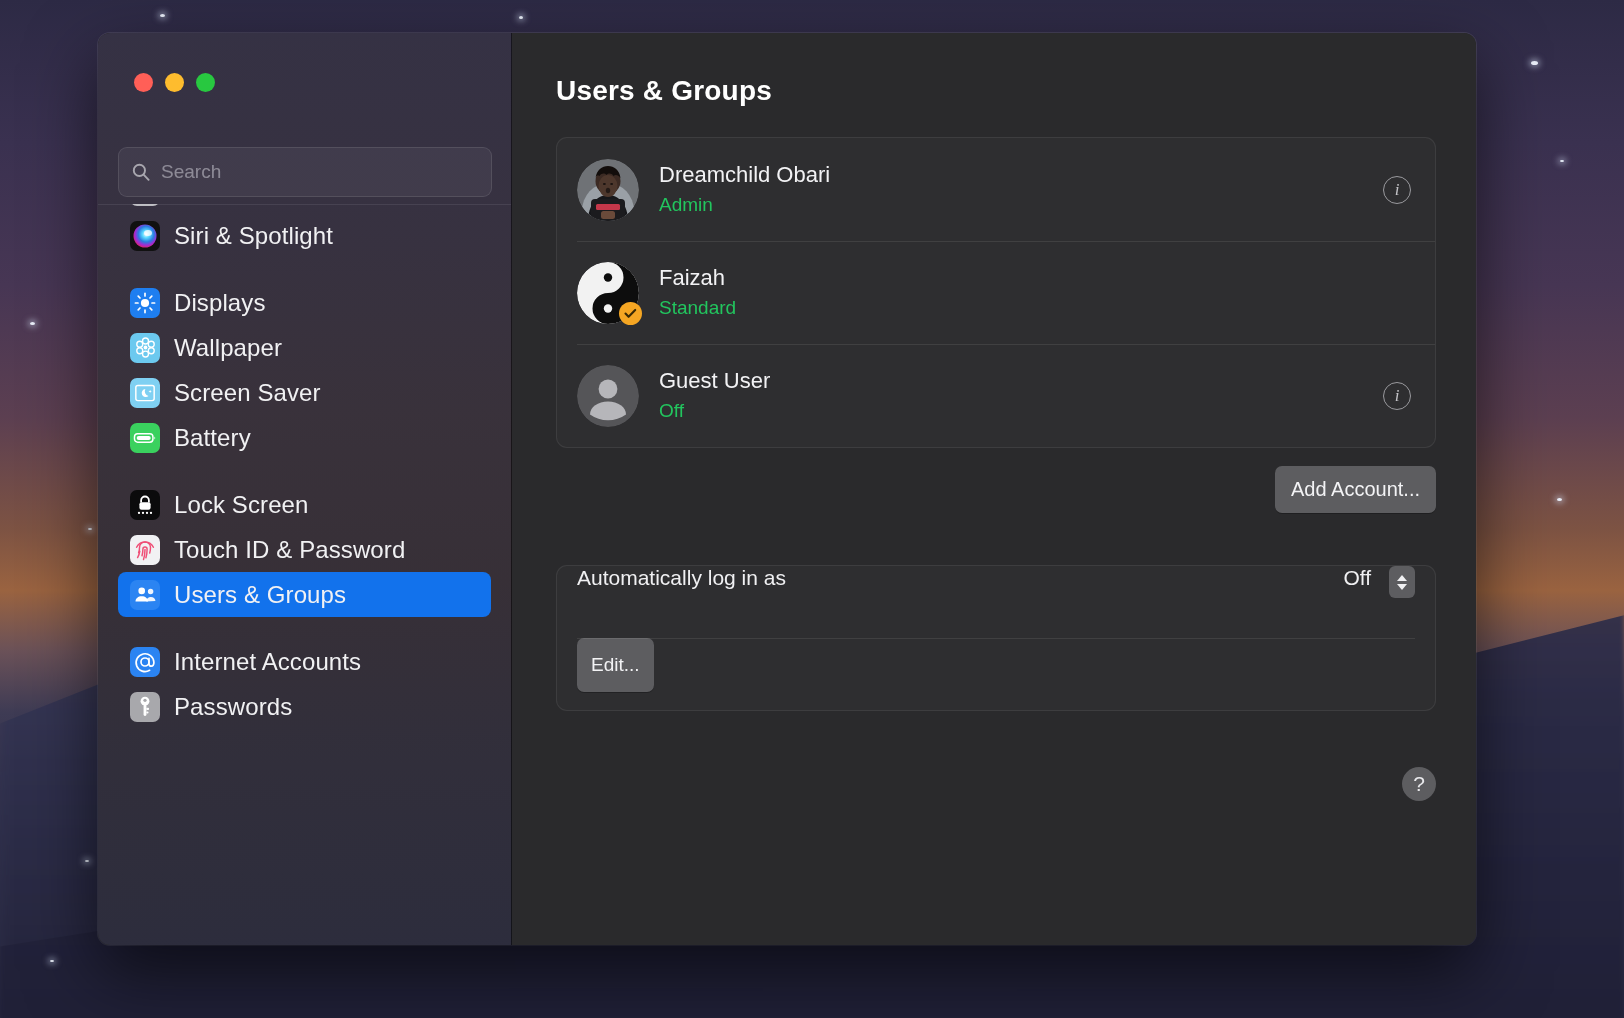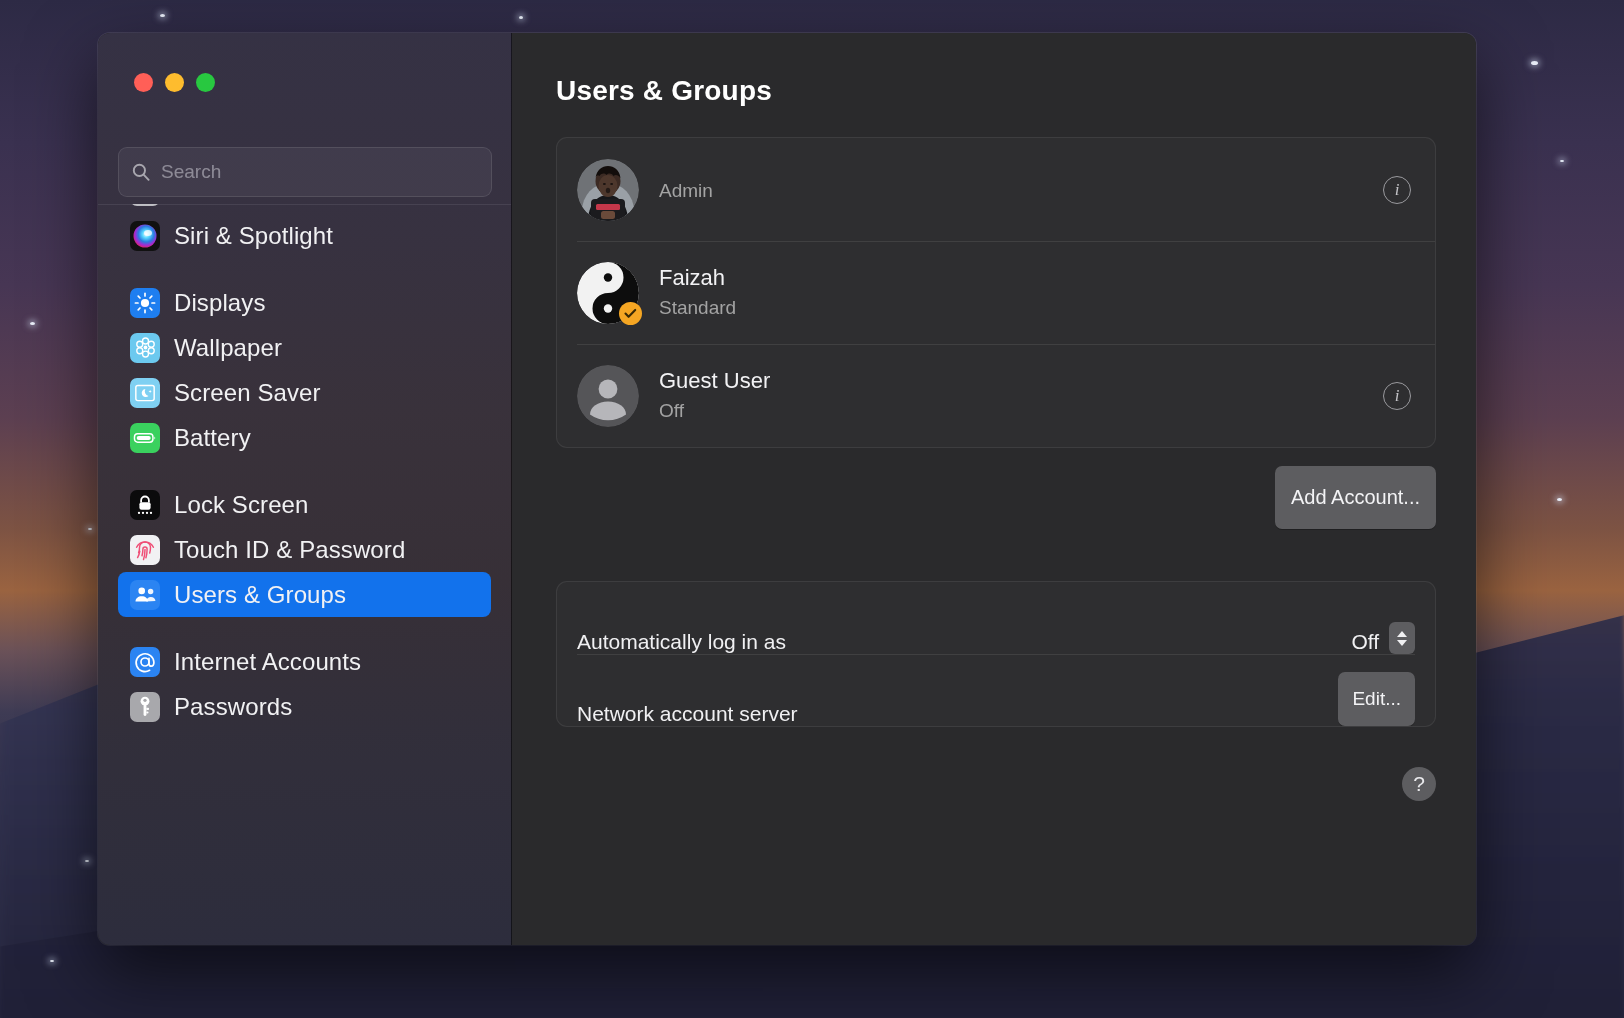--- a/index.html
+++ b/index.html
@@ -200,21 +200,21 @@
   .avatar .clip {
     width: 62px; height: 62px; border-radius: 50%; overflow: hidden;
     display: block; position: relative;
   }
   .user-text { flex: 1; min-width: 0; }
   .user-name {
     font-size: 22px; color: #f2f2f4; line-height: 1.25;
     white-space: nowrap; overflow: hidden; text-overflow: ellipsis;
   }
   .user-role {
-    font-size: 19px; color: #a3a3a3; line-height: 1.35; margin-top: 3px;
+    font-size: 19px; color: #22c55e; line-height: 1.35; margin-top: 3px;
   }
   .info-btn {
     width: 28px; height: 28px; flex: 0 0 28px;
     border-radius: 50%;
     border: 1.6px solid #9a9a9e;
     display: flex; align-items: center; justify-content: center;
     color: #c3c3c7; font-size: 17px; font-family: "Liberation Serif", serif;
     font-style: italic;
     cursor: default;
   }
@@ -223,32 +223,33 @@
     display: flex; justify-content: flex-end;
     margin-top: 18px;
   }
   .btn {
     background: #5d5d60;
     color: #f3f3f5;
     border: none;
     border-radius: 7px;
     font-family: inherit;
     font-size: 20px;
-    padding: 20px 16px;
+    padding: 12px 16px;
     cursor: default;
     box-shadow: 0 1px 0 rgba(0,0,0,.25);
   }
   .btn.small { font-size: 19px; padding: 16px 14px; }
 
   #options-card { margin-top: 52px; }
   .opt-row {
-    display: flex; align-items: flex-end;
+    display: flex; align-items: flex-start;
     height: 72px;
     padding: 0 20px;
     position: relative;
+    gap: 8px;
   }
   .opt-row + .opt-row::before {
     content: ""; position: absolute; left: 20px; right: 20px; top: 0;
     height: 1px; background: rgba(255,255,255,.085);
   }
   .opt-label { flex: 1; font-size: 21px; color: #f0f0f2; }
   .opt-value { font-size: 21px; color: #f0f0f2; margin-right: 10px; }
 
   .stepper {
     width: 26px; height: 32px;
@@ -508,20 +509,21 @@
                   <ellipse cx="34.6" cy="25" rx="1.5" ry="1.1" fill="#1a1210"></ellipse>
                   <ellipse cx="31" cy="31.5" rx="2.2" ry="2.8" fill="#241a16"></ellipse>
                   <rect x="14" y="40" width="34" height="22" rx="4" fill="#1b1b1e"></rect>
                   <rect x="19" y="45" width="24" height="6" rx="1.5" fill="#c4374a"></rect>
                   <rect x="24" y="52" width="14" height="8" rx="2.5" fill="#6a4a3a"></rect>
                 </g>
               </svg>
             </span>
           </div>
           <div class="user-text">
+            <div class="user-name">Dreamchild Obari</div>
             <div class="user-role">Admin</div>
           </div>
           <div class="info-btn">i</div>
         </div>
 
         <div class="user-row">
           <div class="avatar">
             <span class="clip">
               <svg width="62" height="62" viewBox="0 0 62 62">
                 <circle cx="31" cy="31" r="31" fill="#f2f2f2"></circle>
@@ -570,21 +572,20 @@
         <div class="opt-row">
           <div class="opt-label">Automatically log in as</div>
           <div class="opt-value">Off</div>
           <div class="stepper">
             <span class="up"></span>
             <span class="down"></span>
           </div>
         </div>
 
         <div class="opt-row">
-          <div class="opt-label">Network account server</div>
           <button class="btn small">Edit...</button>
         </div>
 
       </div>
 
       <div id="help-btn">?</div>
 
     </div>
   </div>
 </div>

